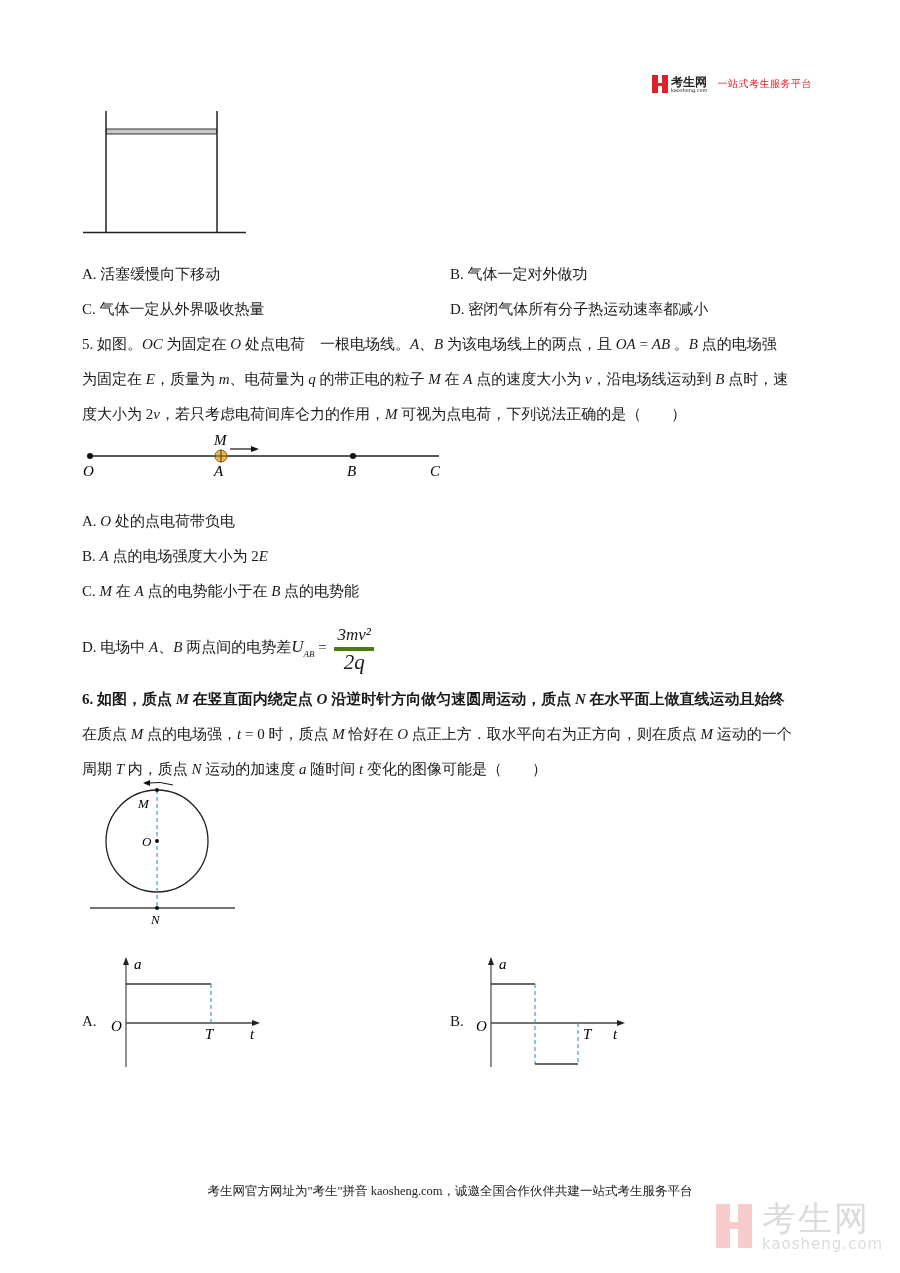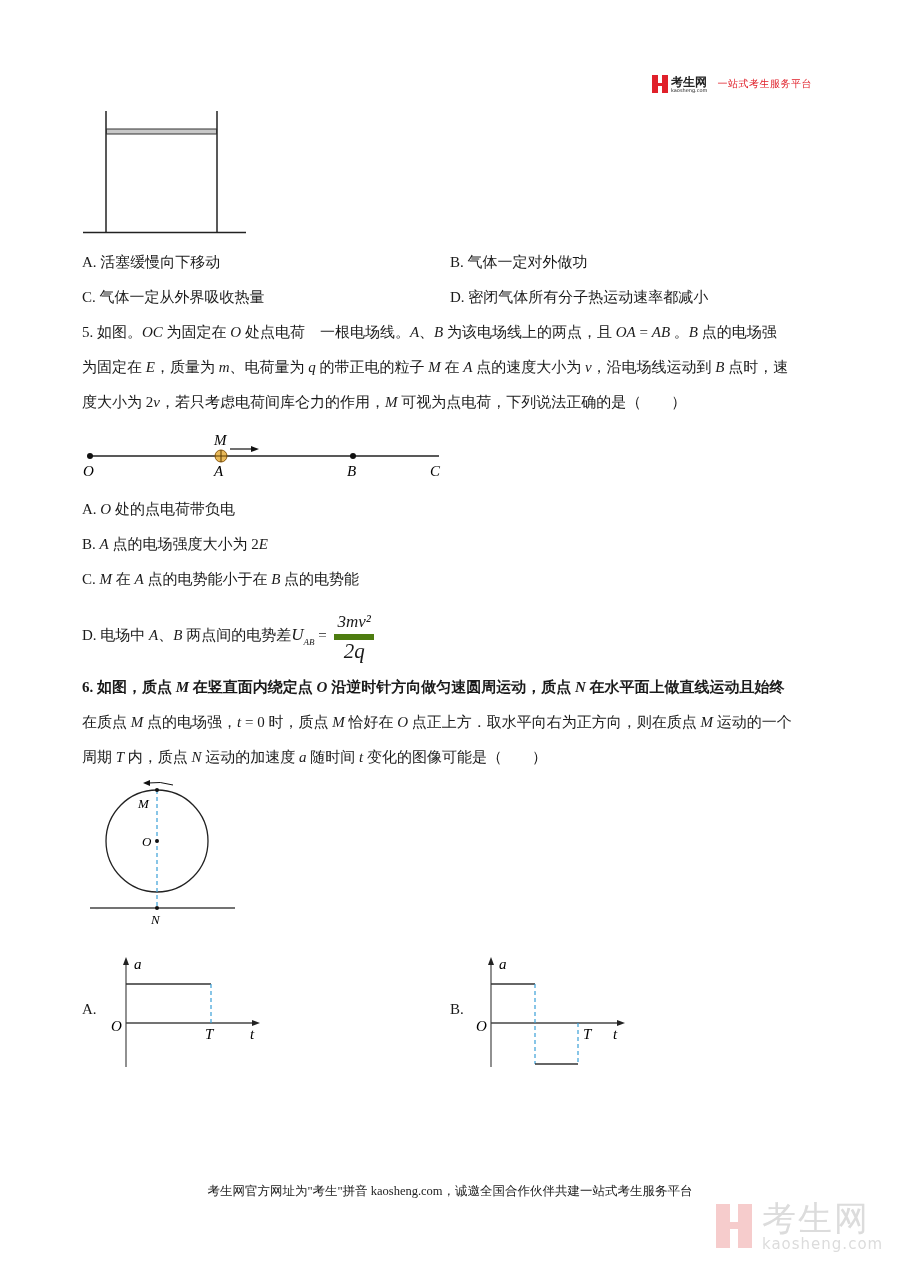--- a/index.html
+++ b/index.html
@@ -1,21 +1,21 @@
 <!DOCTYPE html>
 <html><head>
 <meta charset="utf-8">
 <style>
   html, body { margin: 0; padding: 0; background: #ffffff; }
   body {
     width: 900px; height: 1273px; position: relative; overflow: hidden;
     font-family: "Liberation Serif", "DejaVu Serif", serif; color: #1a1a1a;
   }
   .abs { position: absolute; }
-  .line { position: absolute; font-size: 15px; line-height: 20px; white-space: nowrap; }
+  .line { position: absolute; font-size: 15px; line-height: 20px; white-space: nowrap; margin-top: 12px; }
   .i { font-style: italic; font-family: "Liberation Serif", "DejaVu Serif", serif; }
 
   
   .logo { position: absolute; left: 652px; top: 74px; height: 20px; display: flex; align-items: center; }
   .logo .mark { width: 16px; height: 18px; position: relative; margin-right: 3px; }
   .logo .mark span { position: absolute; background: #e0202a; }
   .logo .brand { display: flex; flex-direction: column; line-height: 1; }
   .logo .brand .cn { font-family: "DejaVu Sans", sans-serif; font-size: 12px; color: #222; font-weight: bold; letter-spacing: 0px; }
   .logo .brand .en { font-family: "DejaVu Sans", sans-serif; font-size: 5px; color: #222; }
   .logo .slogan { font-family: Liberation Serif, serif; font-size: 10px; color: #e0202a; margin-left: 10px; letter-spacing: 0.5px; }
@@ -24,21 +24,21 @@
   .footer { position: absolute; top: 1183px; left: 0; width: 900px; text-align: center; font-size: 12.5px; color: #222; }
   .watermark { position: absolute; left: 716px; top: 1200px; display: flex; align-items: center; opacity: 1; }
   .watermark .mark { width: 36px; height: 44px; position: relative; margin-right: 10px; }
   .watermark .mark span { position: absolute; background: #f6cccc; }
   .watermark .txt { display: flex; flex-direction: column; }
   .watermark .cn { font-family: "DejaVu Sans", sans-serif; font-size: 34px; color: #dcdcdc; line-height: 36px; letter-spacing: 2px; }
   .watermark .en { font-family: "DejaVu Sans", sans-serif; font-size: 15px; color: #dcdcdc; line-height: 16px; letter-spacing: 1px; }
 
   svg text { font-family: "Liberation Serif", "DejaVu Serif", serif; font-style: italic; }
   .frac { display: inline-flex; flex-direction: column; align-items: center; vertical-align: middle; margin-left: 4px; }
-  .frac .num { border-bottom: 6px solid #4d7c0f; padding: 0 3px 2px; font-size: 17px; line-height: 20px; }
+  .frac .num { border-bottom: 4px solid #4d7c0f; padding: 0 3px 2px; font-size: 17px; line-height: 20px; }
   .frac .den { font-size: 21px; line-height: 22px; }
   .sub { font-size: 9px; vertical-align: -5px; font-style: italic; }
 </style>
 </head>
 <body>
 
 <div class="logo">
   <div class="mark">
     <span style="left:0;top:0;width:6px;height:18px;"></span>
     <span style="left:10px;top:0;width:6px;height:8px;"></span>

